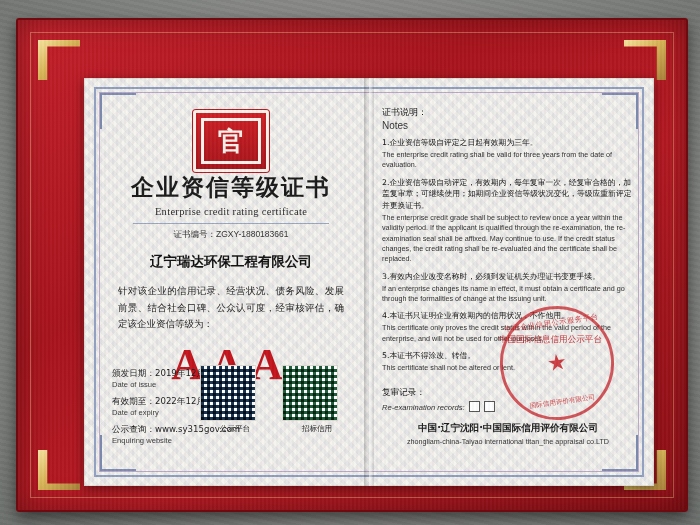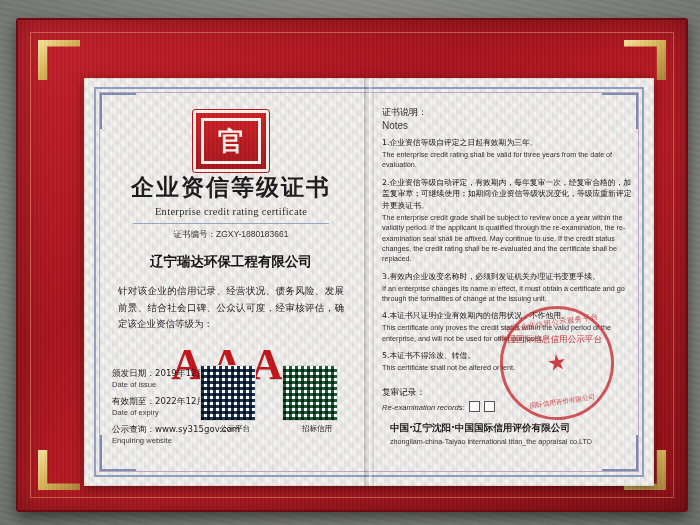--- a/index.html
+++ b/index.html
@@ -184,21 +184,21 @@
   }
   .seal-top-text{
     position:absolute;left:0;right:0;top:9px;text-align:center;font-size:7.4px;
     letter-spacing:.5px;font-family:"DejaVu Sans", sans-serif;
   }
   .seal-bottom-text{
     position:absolute;left:0;right:0;bottom:10px;text-align:center;font-size:6.6px;
     font-family:"DejaVu Sans", sans-serif;
   }
   .issuer{
-    position:absolute;right:6px;bottom:16px;width:236px;text-align:left;
+    position:absolute;right:6px;bottom:16px;width:236px;text-align:center;
   }
   .issuer-cn{font-size:9.6px;color:#1a1a1a;font-weight:bold;font-family:"DejaVu Sans", sans-serif;}
   .issuer-en{font-size:7.2px;color:#333;margin-top:2px;}
   .platform-band{
     position:absolute;right:30px;bottom:116px;width:200px;text-align:right;
     font-size:8.6px;color:rgba(190,30,36,.9);font-family:"DejaVu Sans", sans-serif;
   }
 </style>
 </head>
 <body>

